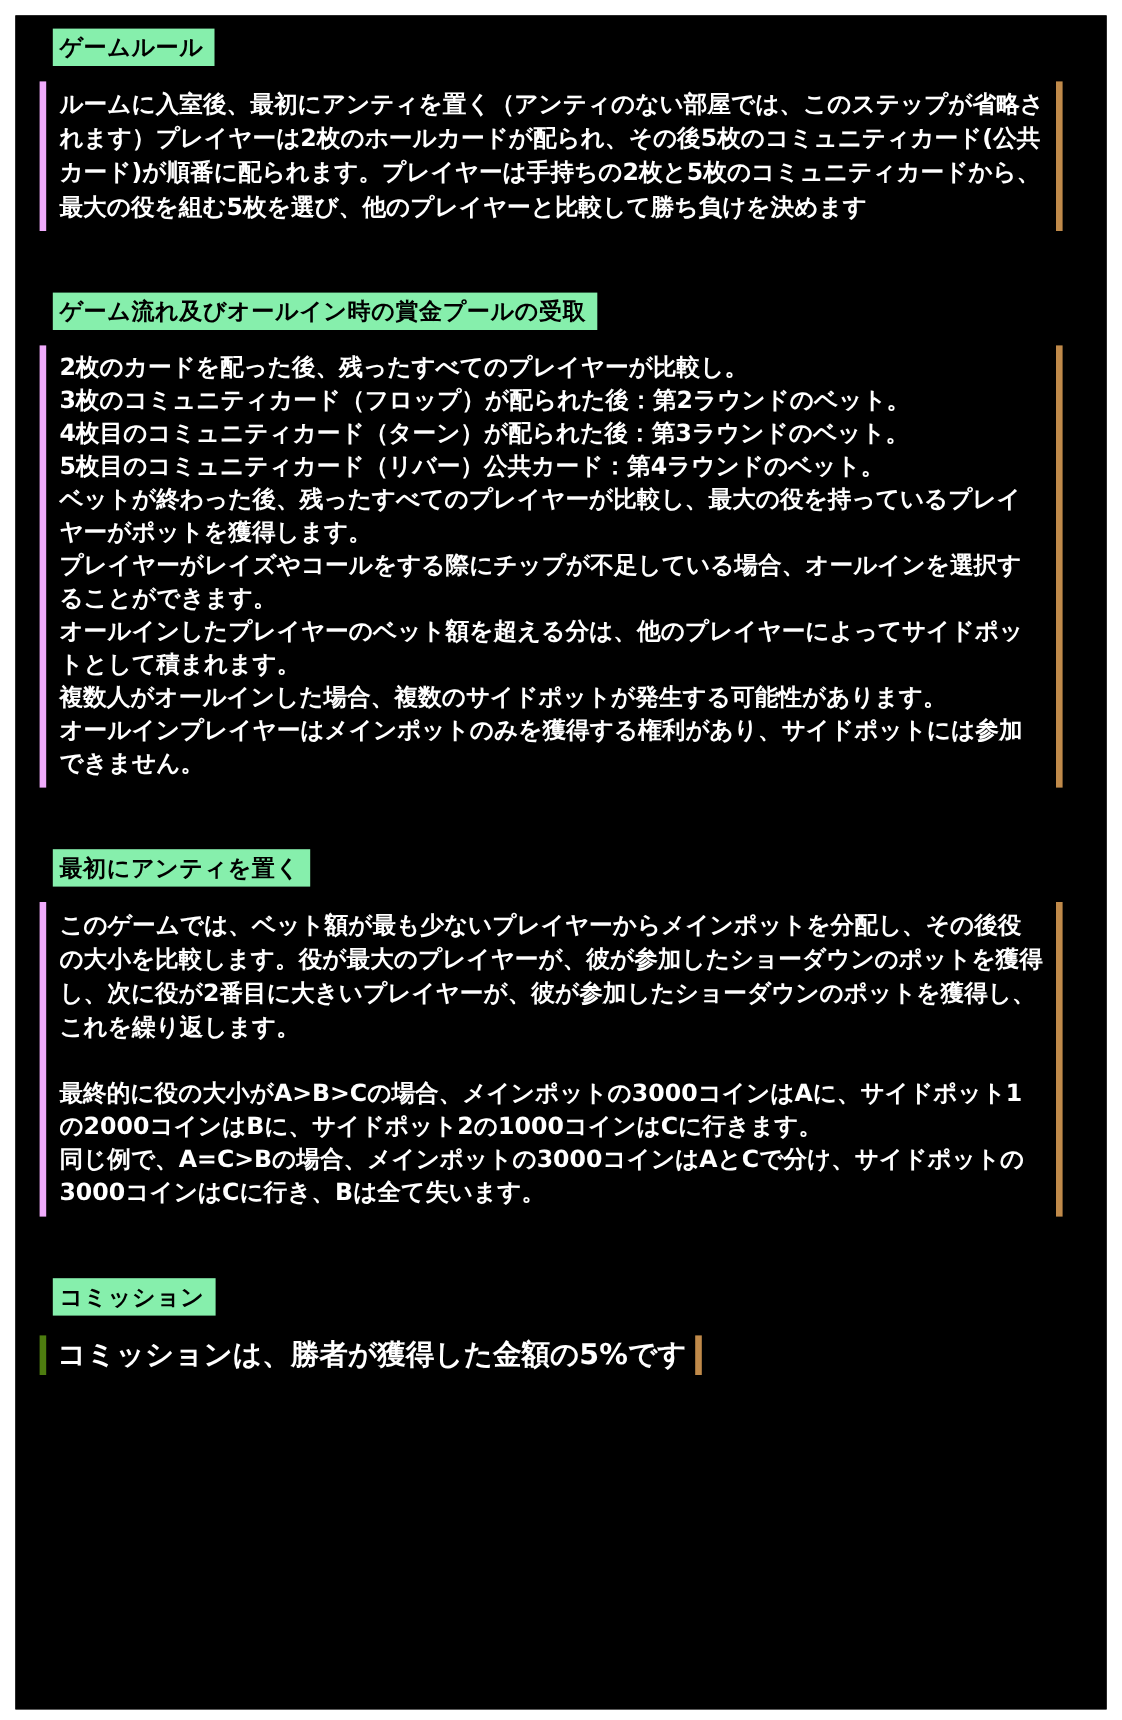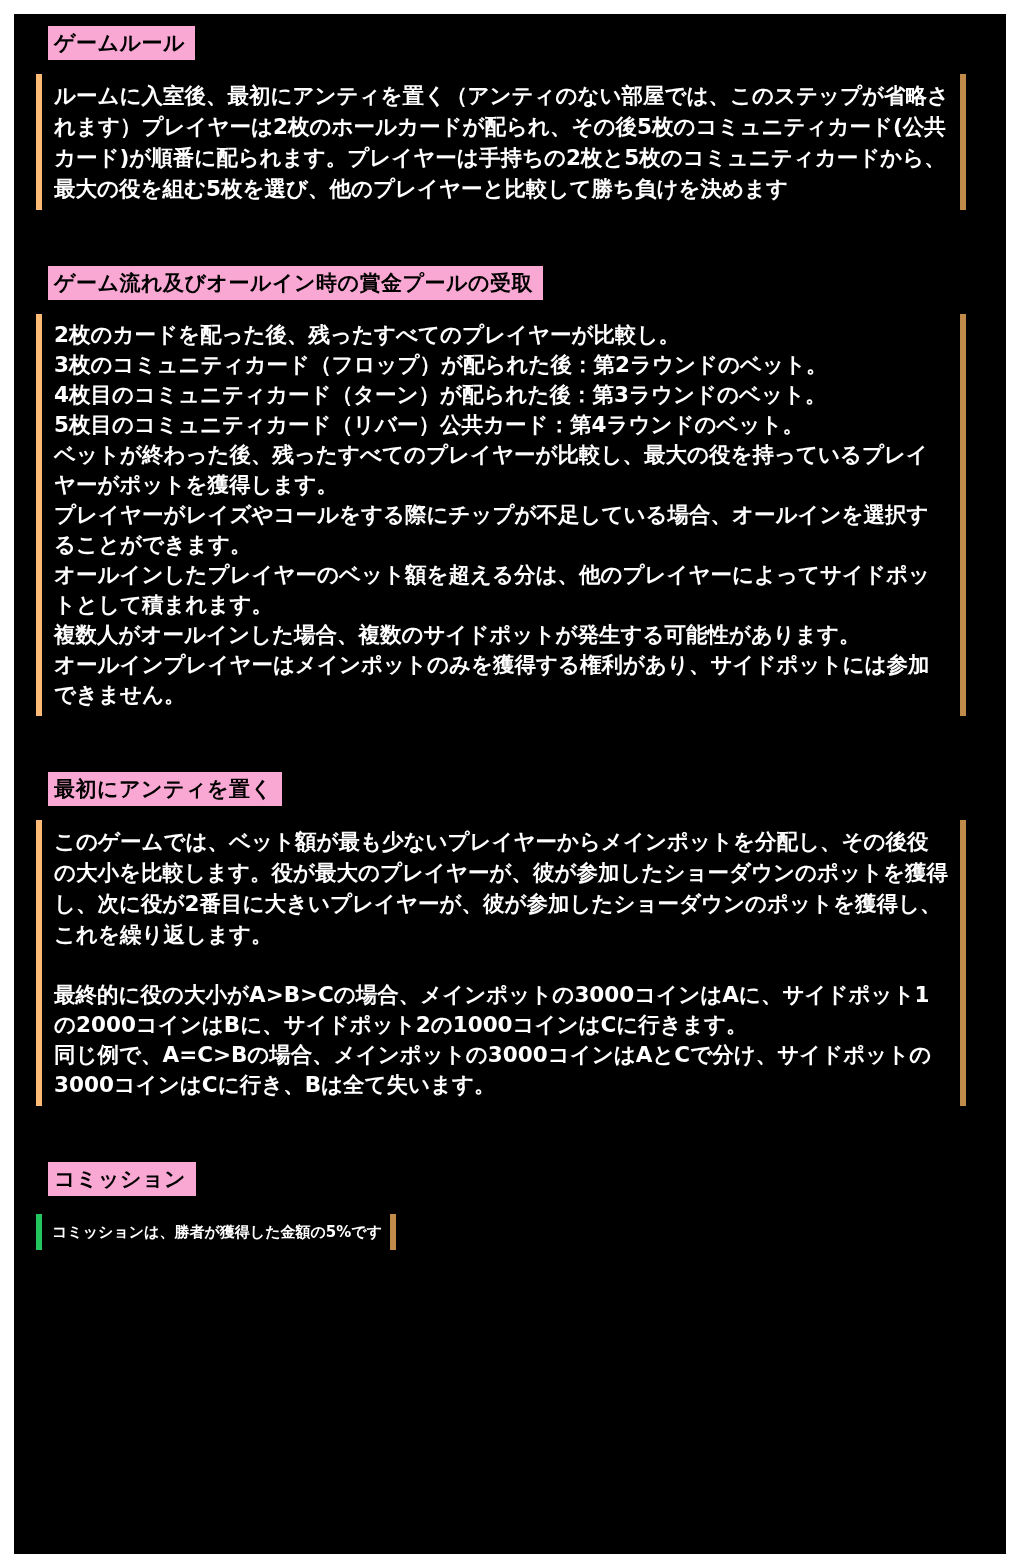--- a/index.html
+++ b/index.html
@@ -54,36 +54,36 @@
     top: 14px;
     width: 992px;
     height: 1540px;
     background: #000000;
   }
   .section {
     position: relative;
   }
   .heading {
     display: inline-block;
-    background: #f9a8d4;
+    background: #86efac;
     color: #000000;
     font-weight: bold;
     font-size: 21px;
     line-height: 34px;
     padding: 0 10px 0 6px;
     letter-spacing: 0.5px;
     white-space: nowrap;
     margin-left: 34px;
   }
   .heading.h-wide { }
   .body-block {
     position: relative;
     margin: 14px 40px 0 22px;
     padding: 6px 10px 6px 12px;
-    border-left: 6px solid #fdba74;
+    border-left: 6px solid #f0abfc;
     border-right: 6px solid #c08a4a;
     background: #000000;
   }
   .body-block .line {
     font-size: 21.5px;
     line-height: 30px;
     font-weight: bold;
     color: #ffffff;
     white-space: pre-wrap;
     letter-spacing: 0px;
@@ -94,25 +94,25 @@
     font-weight: bold;
     color: #ffffff;
     letter-spacing: 0px;
   }
   .spacer-lg { height: 56px; }
   .spacer-sm { height: 18px; }
   .blank-line { height: 30px; }
   .s1 { padding-top: 12px; }
   .final-line {
     display: inline-block;
-    border-left: 6px solid #22c55e;
+    border-left: 6px solid #4d7c0f;
     border-right: 6px solid #c08a4a;
     padding: 2px 8px 2px 10px;
     margin-left: 22px;
-    font-size: 15px;
+    font-size: 26px;
     line-height: 32px;
     font-weight: bold;
     color: #ffffff;
   }
 </style>
 </head>
 <body>
 
 <div class="page">
   <div class="frame-top"></div>

